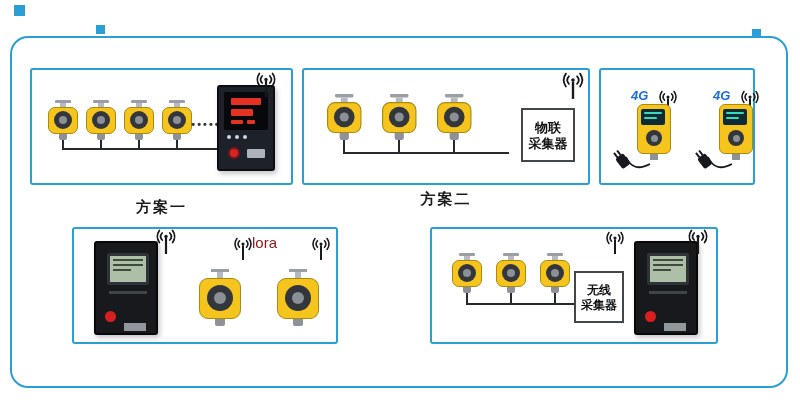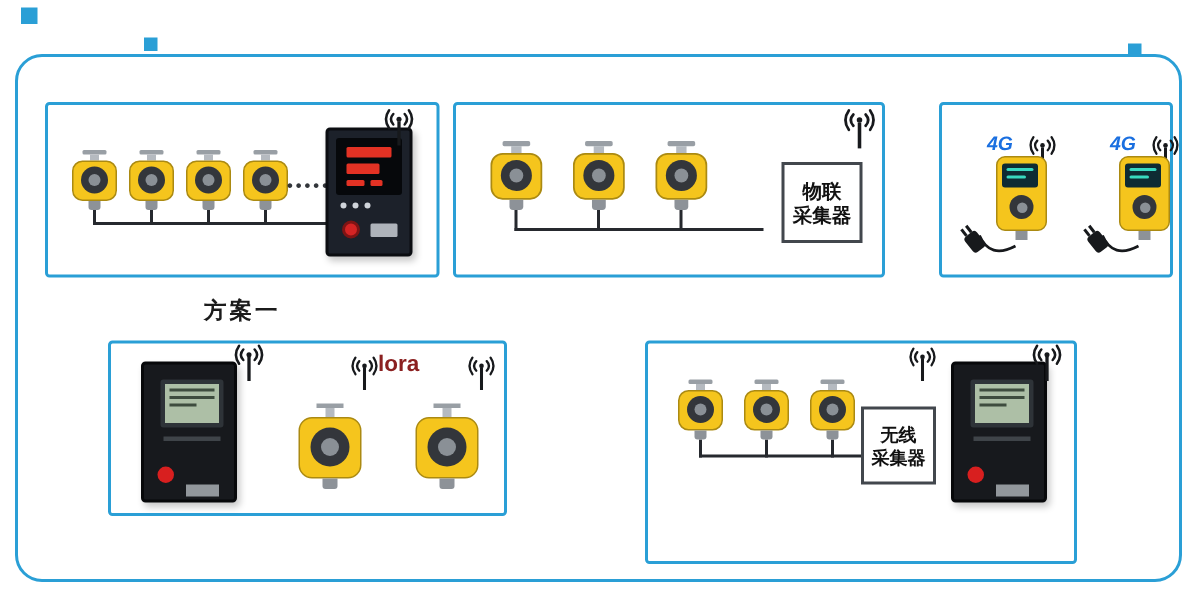--- a/index.html
+++ b/index.html
@@ -58,21 +58,21 @@
   .ctrl2{position:absolute;width:64px;height:94px;background:#17191d;border:2px solid #07080a;border-radius:3px;box-shadow:2px 3px 5px rgba(0,0,0,.22)}
   .c2-screen{position:absolute;left:11px;top:10px;width:42px;height:32px;background:#adbfa6;border:3px solid #2e3338;border-radius:2px;padding:3px 3px 0}
   .c2-screen i{height:2px;background:#3e4c3e;margin-bottom:3px}
   .c2-screen i:last-child{width:60%}
   .c2-strip{position:absolute;left:13px;top:48px;width:38px;height:3px;background:#5a6068;opacity:.6}
   .c2-logo{position:absolute;left:9px;top:68px;width:11px;height:11px;border-radius:50%;background:#d81f1f}
   .c2-tag{position:absolute;left:28px;top:80px;width:22px;height:8px;background:#c8cdd3;opacity:.7}
   
   .collector{position:absolute;background:#fff;border:2px solid #42474d;display:flex;flex-direction:column;align-items:center;justify-content:center;gap:3px;font-size:13px;font-weight:600;color:#111;line-height:1}
   .more-dots{position:absolute;font-size:11px;letter-spacing:2px;color:#33363b;font-weight:700}
-  .lora{position:absolute;font-size:15px;font-weight:700;color:#8b2020}
+  .lora{position:absolute;font-size:15px;font-weight:400;color:#8b2020}
 </style>
 </head>
 <body>
 
 <div class="stage">
 
   <svg width="0" height="0" style="position:absolute" aria-hidden="true">
     <defs>
       <g id="ant">
         <line x1="12" y1="9" x2="12" y2="25" stroke="#17191c" stroke-width="2.2"></line>
@@ -183,22 +183,23 @@
     </div>
 
     <div class="collector" style="left:217px;top:38px;width:54px;height:54px">
       <span>物联</span>
       <span>采集器</span>
     </div>
     <svg class="ant" style="left:256px;top:2px;width:26px;height:28px" viewBox="0 0 24 26">
         <use href="#ant" xlink:href="#ant"></use>
       </svg>
   </div>
-
-  <div class="box" style="left:626px;top:68px;width:156px;height:117px">
+  <div class="slabel" style="left:302px;top:190px;width:288px">方案二</div>
+
+  <div class="box" style="left:599px;top:68px;width:156px;height:117px">
 
     <div class="u3" style="left:12px;top:18px">
       <span class="tag4g">4G</span>
       <svg class="ant" style="left:44px;top:2px;width:22px;height:24px" viewBox="0 0 24 26">
           <use href="#ant" xlink:href="#ant"></use>
         </svg>
       <div class="detl" style="left:24px;top:16px">
         <div class="dbody"></div>
         <div class="screen">
             <i></i>
@@ -277,21 +278,21 @@
       <div class="dbody">
           <div class="face"></div>
         </div>
       <i class="nub"></i>
     </div>
     <svg class="ant" style="left:236px;top:8px;width:22px;height:24px" viewBox="0 0 24 26">
         <use href="#ant" xlink:href="#ant"></use>
       </svg>
   </div>
 
-  <div class="box" style="left:430px;top:227px;width:288px;height:149px">
+  <div class="box" style="left:430px;top:227px;width:288px;height:117px">
     <div class="wv" style="left:34px;top:64px;height:12px"></div>
     <div class="wv" style="left:78px;top:64px;height:12px"></div>
     <div class="wv" style="left:122px;top:64px;height:12px"></div>
     <div class="wh" style="left:34px;top:74px;width:110px"></div>
 
     <div class="det" style="left:20px;top:24px">
       <i class="plate"></i>
         <i class="stem"></i>
       <div class="dbody">
           <div class="face"></div>

